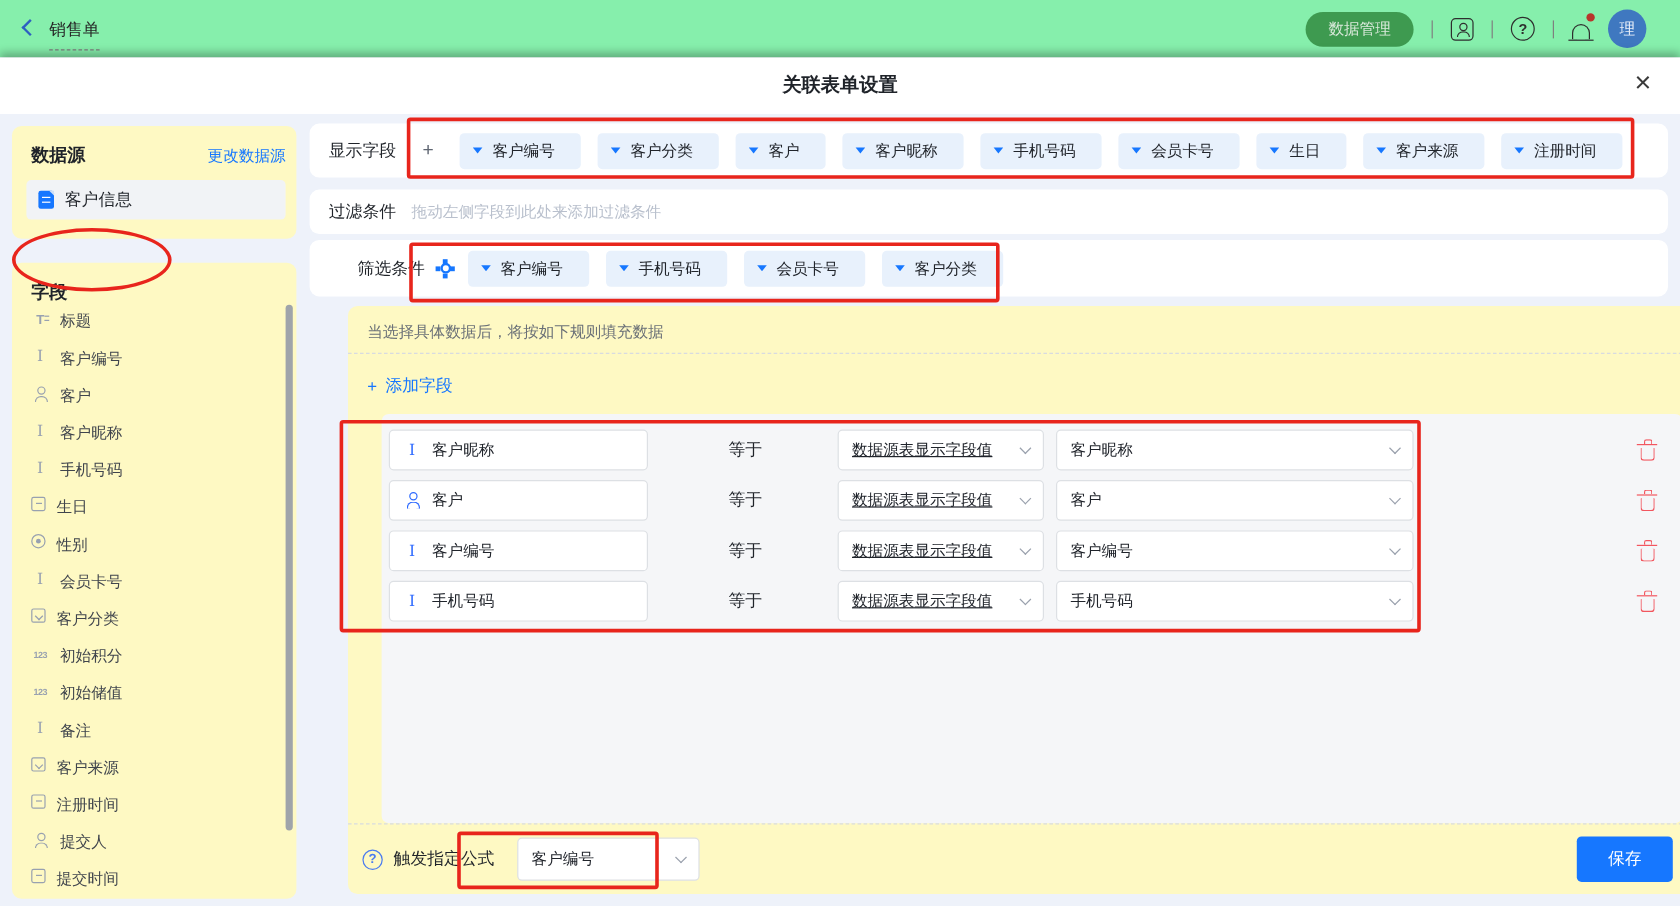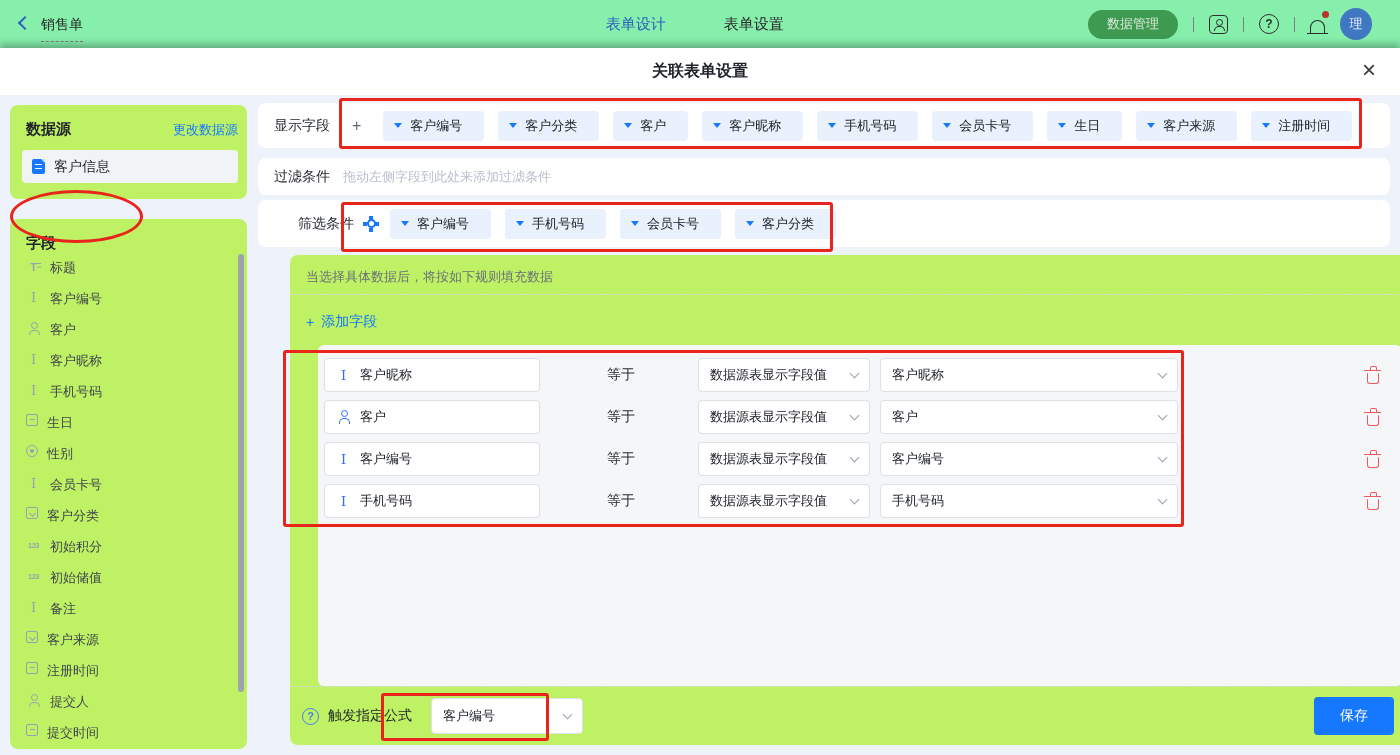--- a/index.html
+++ b/index.html
@@ -28,21 +28,21 @@
   .bell-dot{position:absolute;top:-4px;right:-4px;width:7px;height:7px;border-radius:50%;background:#b8352b;}
   .avatar{width:32px;height:32px;border-radius:50%;background:#3f78c0;color:#e7eef8;font-size:13px;display:flex;align-items:center;justify-content:center;cursor:pointer;}
 
   
   .modal{position:absolute;top:48px;left:0;width:1400px;height:707px;background:#eef2fa;z-index:10;box-shadow:0 -4px 7px rgba(0,0,0,.28);}
   .modal-header{position:absolute;top:0;left:0;right:0;height:47px;background:#fff;display:flex;align-items:center;justify-content:center;}
   .modal-title{font-size:16px;font-weight:600;color:#1f2329;}
   .modal-close{position:absolute;right:24px;top:10px;font-size:24px;font-weight:300;color:#3a3a3a;cursor:pointer;line-height:1;}
   .modal-body{position:absolute;top:47px;left:0;right:0;bottom:0;}
 
-  .card{position:absolute;background:#bef264;border-radius:8px;}
+  .card{position:absolute;background:#fef9c3;border-radius:8px;}
 
   
   .card-ds{left:10px;top:10px;width:237px;height:94px;}
   .ds-head{display:flex;justify-content:space-between;align-items:center;padding:15px 9px 11px 16px;}
   .ds-title{font-size:15px;font-weight:bold;color:#1f2329;}
   .ds-link{font-size:13px;color:#1677ff;cursor:pointer;}
   .ds-item{margin:0 9px 0 12px;height:33px;background:#f1f3f6;border-radius:4px;display:flex;align-items:center;gap:9px;padding:0 10px;cursor:pointer;font-size:14px;color:#1f2329;}
   .ic-formdoc{width:13px;height:15px;background:#1677ff;border-radius:2px;position:relative;flex:0 0 auto;}
   .ic-formdoc::before{content:"";position:absolute;left:3px;top:4.5px;width:7px;border-top:1.6px solid #fff;box-shadow:0 4px 0 #fff;}
   .ic-formdoc::after{content:"";position:absolute;right:0;top:0;border-style:solid;border-width:0 4px 4px 0;border-color:transparent #cfe0f7 transparent transparent;}
@@ -89,21 +89,21 @@
   .dash-1{top:39px;}
   .dash-2{top:431px;}
   .add-field{position:absolute;top:58px;left:16px;display:flex;gap:7px;align-items:center;font-size:14px;color:#1677ff;cursor:pointer;}
   .rules-panel{position:absolute;left:28px;top:90px;width:1084px;height:341px;background:#f5f6f8;border-radius:6px;padding:13px 0 0 6px;display:flex;flex-direction:column;gap:8px;}
   .rule-row{display:flex;align-items:center;height:34px;flex:0 0 auto;}
   .box{height:34px;background:#fff;border:1px solid #dde0e4;border-radius:4px;display:flex;align-items:center;font-size:13px;color:#20242b;}
   .field-box{width:216px;gap:9px;padding:0 11px;}
   .field-box .fic{color:#2f6bff;}
   .rule-op{width:28px;margin-left:67px;font-size:14px;color:#1f2329;flex:0 0 auto;}
   .dd{justify-content:space-between;padding:0 11px;cursor:pointer;}
-  .dd-1{width:172px;margin-left:63px;}
+  .dd-1{width:172px;margin-left:63px;text-decoration:underline;}
   .dd-2{width:298px;margin-left:10px;}
   .dd-chev{width:7px;height:7px;border-right:1.6px solid #9aa1ad;border-bottom:1.6px solid #9aa1ad;transform:rotate(45deg);margin-top:-4px;flex:0 0 auto;}
   .trash-btn{margin-left:auto;margin-right:20px;width:18px;height:18px;display:flex;align-items:flex-end;justify-content:center;cursor:pointer;}
   .trash{position:relative;width:12px;height:11px;border:1.4px solid #f2565f;border-top:none;border-radius:1px 1px 3px 3px;}
   .trash::before{content:"";position:absolute;top:-3.5px;left:-3.9px;width:17px;border-top:1.4px solid #f2565f;}
   .trash::after{content:"";position:absolute;top:-7px;left:2px;width:5px;height:3px;border:1.4px solid #f2565f;border-bottom:none;border-radius:2px 2px 0 0;}
 
   
   .card-footer{position:absolute;left:0;right:0;top:432px;bottom:0;display:flex;align-items:center;padding:0 28px 0 12px;gap:9px;}
   .help-o{width:17px;height:17px;border:1.4px solid #4a7bf0;border-radius:50%;color:#4a7bf0;font-size:11px;font-weight:bold;display:flex;align-items:center;justify-content:center;cursor:pointer;flex:0 0 auto;}
@@ -121,26 +121,20 @@
   .ann-formula{left:381px;top:693px;width:168px;height:48px;}
 </style>
 </head>
 <body>
 
 <div class="topbar">
   <div class="tb-left">
     <span class="back-chev"></span>
     <span class="back-label">销售单</span>
   </div>
-  <div class="tb-tabs">
-
-      <span class="tb-tab active">表单设计</span>
-
-      <span class="tb-tab">表单设置</span>
-    </div>
   <div class="tb-right">
     <div class="pill">数据管理</div>
     <span class="tb-div"></span>
     <span class="tb-ic">
         <span class="ic-contacts"></span>
       </span>
     <span class="tb-div"></span>
     <span class="tb-ic ic-help"></span>
     <span class="tb-div"></span>
     <span class="tb-ic">

